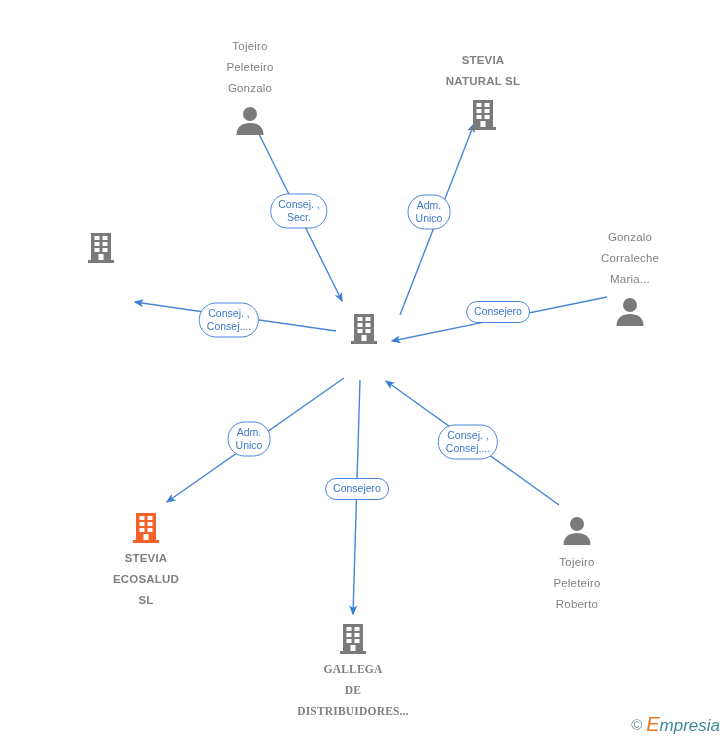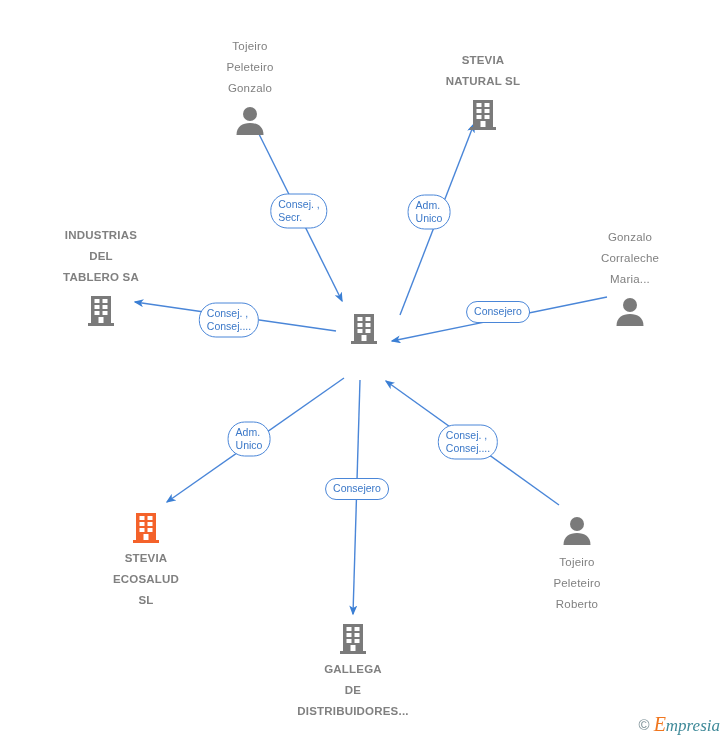--- a/index.html
+++ b/index.html
@@ -50,41 +50,41 @@
   .node.label-bottom .node-label { margin-top: 3px; }
 
   .edge-label {
     position: absolute;
     border: 1px solid #4a86d8;
     border-radius: 17px;
     background: #ffffff;
     color: #3b78c8;
     font-size: 10.5px;
     line-height: 13px;
-    text-align: left;
+    text-align: center;
     padding: 3px 7px 4px 7px;
     white-space: pre-line;
     box-sizing: border-box;
     transform: translate(-50%, -50%);
   }
   #watermark {
     position: absolute;
     right: 8px;
     bottom: 6px;
     display: flex;
     align-items: center;
     gap: 4px;
   }
   .wm-copy {
     font-size: 15px;
     color: #7a8f96;
     line-height: 1;
   }
   .wm-text {
-    font-family: Liberation Serif, serif;
+    font-family: Liberation Sans, sans-serif;
     font-style: italic;
     font-size: 17px;
     line-height: 1;
     color: #3f8a99;
   }
   .wm-text .wm-e {
     color: #f0761e;
     font-size: 20px;
   }
 </style>
@@ -142,23 +142,20 @@
             <rect x="11.5" y="7" width="5" height="4" fill="#ffffff"></rect>
             <rect x="19.5" y="7" width="5" height="4" fill="#ffffff"></rect>
             <rect x="11.5" y="13" width="5" height="4" fill="#ffffff"></rect>
             <rect x="19.5" y="13" width="5" height="4" fill="#ffffff"></rect>
             <rect x="11.5" y="19" width="5" height="4" fill="#ffffff"></rect>
             <rect x="19.5" y="19" width="5" height="4" fill="#ffffff"></rect>
             <rect x="15.5" y="25" width="5" height="6" fill="#ffffff"></rect>
           </svg></div>
       </div>
       <div class="node label-top" style="left: 101px; top: 224.5px;">
-        <div class="node-label company">INDUSTRIAS
-DEL
-TABLERO SA</div>
         <div class="node-icon"><svg viewBox="0 0 36 36" width="36" height="36">
             <rect x="8" y="4" width="20" height="27" fill="#7a7a7a"></rect>
             <rect x="5" y="31" width="26" height="3" fill="#7a7a7a"></rect>
             <rect x="11.5" y="7" width="5" height="4" fill="#ffffff"></rect>
             <rect x="19.5" y="7" width="5" height="4" fill="#ffffff"></rect>
             <rect x="11.5" y="13" width="5" height="4" fill="#ffffff"></rect>
             <rect x="19.5" y="13" width="5" height="4" fill="#ffffff"></rect>
             <rect x="11.5" y="19" width="5" height="4" fill="#ffffff"></rect>
             <rect x="19.5" y="19" width="5" height="4" fill="#ffffff"></rect>
             <rect x="15.5" y="25" width="5" height="6" fill="#ffffff"></rect>
@@ -182,21 +179,21 @@
             <rect x="11.5" y="13" width="5" height="4" fill="#ffffff"></rect>
             <rect x="19.5" y="13" width="5" height="4" fill="#ffffff"></rect>
             <rect x="11.5" y="19" width="5" height="4" fill="#ffffff"></rect>
             <rect x="19.5" y="19" width="5" height="4" fill="#ffffff"></rect>
             <rect x="15.5" y="25" width="5" height="6" fill="#ffffff"></rect>
           </svg></div>
         <div class="node-label company">STEVIA
 ECOSALUD
 SL</div>
       </div>
-      <div class="node label-bottom" style="left: 353px; top: 620px;">
+      <div class="node label-bottom" style="left: 353px; top: 620px; font-family: Liberation Serif, serif;">
         <div class="node-icon"><svg viewBox="0 0 36 36" width="36" height="36">
             <rect x="8" y="4" width="20" height="27" fill="#7a7a7a"></rect>
             <rect x="5" y="31" width="26" height="3" fill="#7a7a7a"></rect>
             <rect x="11.5" y="7" width="5" height="4" fill="#ffffff"></rect>
             <rect x="19.5" y="7" width="5" height="4" fill="#ffffff"></rect>
             <rect x="11.5" y="13" width="5" height="4" fill="#ffffff"></rect>
             <rect x="19.5" y="13" width="5" height="4" fill="#ffffff"></rect>
             <rect x="11.5" y="19" width="5" height="4" fill="#ffffff"></rect>
             <rect x="19.5" y="19" width="5" height="4" fill="#ffffff"></rect>
             <rect x="15.5" y="25" width="5" height="6" fill="#ffffff"></rect>

